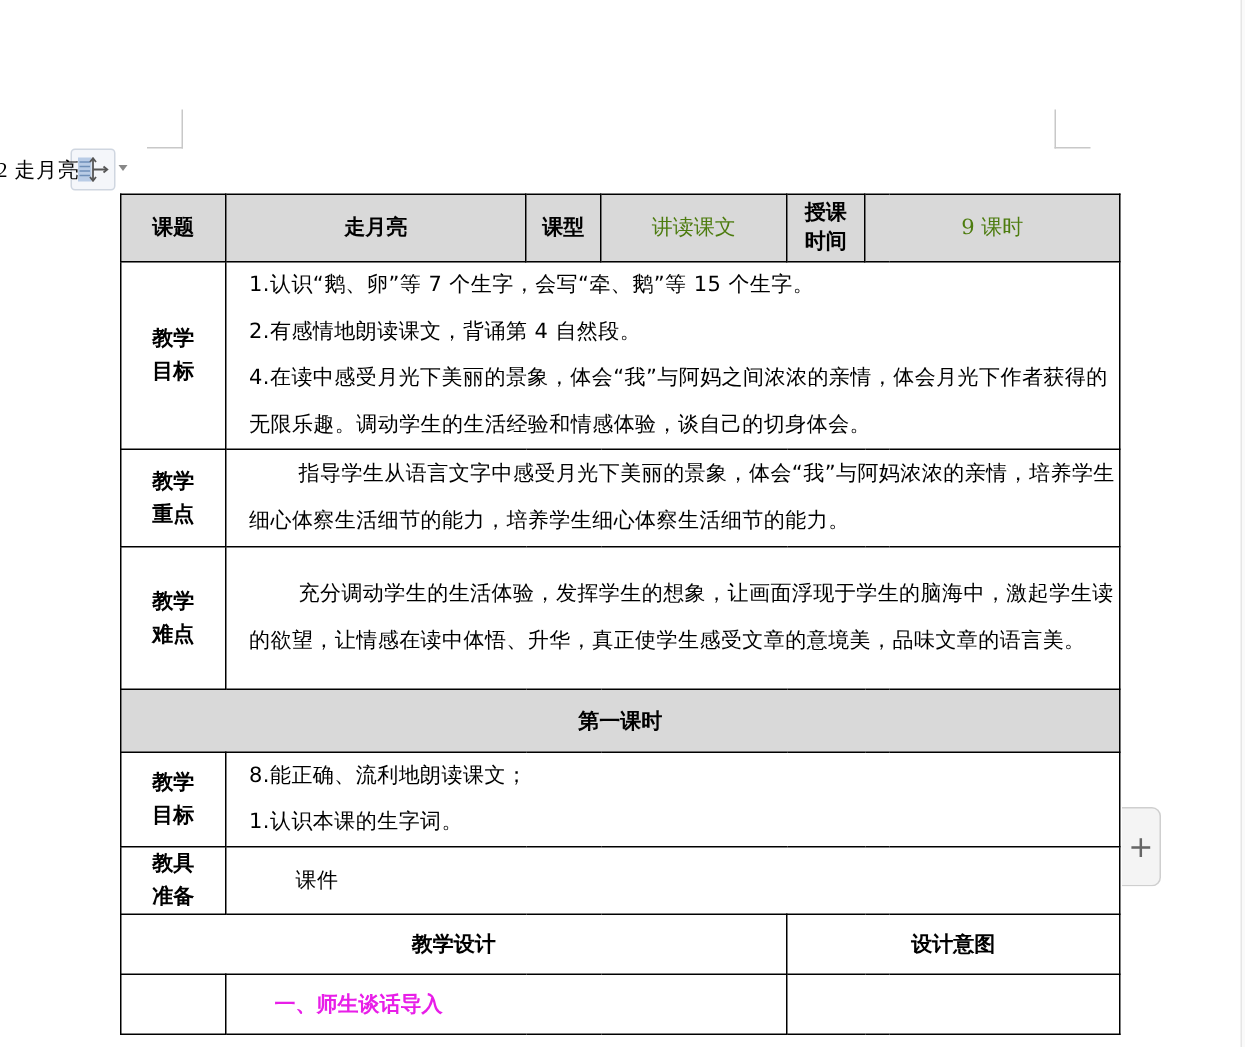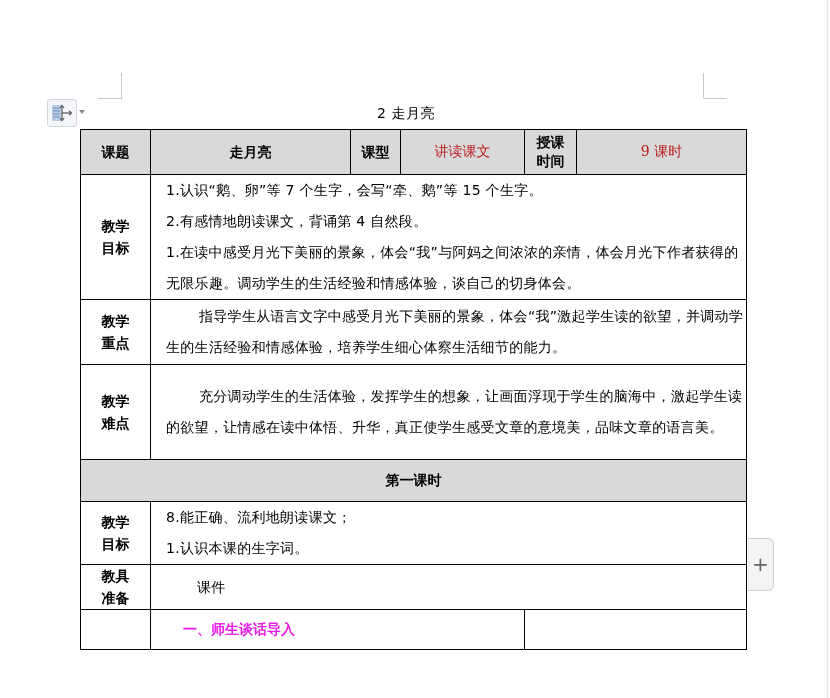--- a/index.html
+++ b/index.html
@@ -10,28 +10,28 @@
   .page-edge2 { position: absolute; top: 0; left: 828px; width: 2px; height: 698px; background: #fafafa; }
 
   .corner-mark { position: absolute; width: 24px; height: 26px; }
   .corner-mark.tl { left: 98px; top: 73px; border-right: 1px solid #c8c8c8; border-bottom: 1px solid #c8c8c8; }
   .corner-mark.tr { left: 703px; top: 73px; border-left: 1px solid #c8c8c8; border-bottom: 1px solid #c8c8c8; }
 
   .layout-handle { position: absolute; left: 47px; top: 99px; width: 30px; height: 28px; border: 1px solid #cfd6e0; border-radius: 3px; background: #f4f6fa; }
   .layout-handle .glyph { position: absolute; left: 3px; top: 3px; width: 22px; height: 20px; }
   .layout-handle .caret { position: absolute; left: 31px; top: 10px; width: 0; height: 0; border-left: 3px solid transparent; border-right: 3px solid transparent; border-top: 4px solid #888; }
 
-  .doc-title { position: absolute; left: 0; width: 816px; top: 105px; text-align: center; font-size: 14px; letter-spacing: 0.5px; }
+  .doc-title { position: absolute; left: 0; width: 816px; top: 105px; font-size: 14px; letter-spacing: 0.5px; font-family: Liberation Serif, serif; }
   .doc-title span { position: relative; left: -2px; }
 
   table.plan { position: absolute; left: 80px; top: 129px; width: 666px; border-collapse: collapse; table-layout: fixed; }
   table.plan td { border: 1.5px solid #000; font-size: 14px; vertical-align: middle; }
   .hdr { background: #d9d9d9; }
   .lbl { text-align: center; font-weight: bold; font-size: 15px; line-height: 22px; }
-  .big-gray { color: #b91c1c; font-size: 17px; text-align: center; font-family: "DejaVu Serif", "Liberation Serif", serif; }
+  .big-gray { color: #4d7c0f; font-size: 17px; text-align: center; font-family: "DejaVu Serif", "Liberation Serif", serif; }
   .para { line-height: 31px; padding-left: 15px; padding-right: 1px; letter-spacing: 0.3px; }
   .indent { text-indent: 33px; }
   .section-head { text-align: center; font-weight: bold; font-size: 15px; }
   .magenta { color: #e81ee8; font-weight: bold; font-size: 15px; padding-left: 32px; }
 
   .add-row-btn { position: absolute; left: 748px; top: 538px; width: 26px; height: 53px; background: #f4f4f4; border: 1px solid #cfcfcf; border-left: none; border-radius: 0 6px 6px 0; color: #666; font-size: 20px; text-align: center; line-height: 50px; }
 </style>
 </head>
 <body>
 
@@ -86,30 +86,30 @@
   </tr>
 
   <tr style="height:124px">
     <td class="lbl">
       <div>教学</div>
       <div>目标</div>
     </td>
     <td colspan="6" class="para">
       <div>1.认识“鹅、卵”等 7 个生字，会写“牵、鹅”等 15 个生字。</div>
       <div>2.有感情地朗读课文，背诵第 4 自然段。</div>
-      <div>1.在读中感受月光下美丽的景象，体会“我”与阿妈之间浓浓的亲情，体会月光下作者获得的无限乐趣。调动学生的生活经验和情感体验，谈自己的切身体会。</div>
+      <div>4.在读中感受月光下美丽的景象，体会“我”与阿妈之间浓浓的亲情，体会月光下作者获得的无限乐趣。调动学生的生活经验和情感体验，谈自己的切身体会。</div>
     </td>
   </tr>
 
   <tr style="height:65px">
     <td class="lbl">
       <div>教学</div>
       <div>重点</div>
     </td>
-    <td colspan="6" class="para indent">指导学生从语言文字中感受月光下美丽的景象，体会“我”激起学生读的欲望，并调动学生的生活经验和情感体验，培养学生细心体察生活细节的能力。</td>
+    <td colspan="6" class="para indent">指导学生从语言文字中感受月光下美丽的景象，体会“我”与阿妈浓浓的亲情，培养学生细心体察生活细节的能力，培养学生细心体察生活细节的能力。</td>
   </tr>
 
   <tr style="height:95px">
     <td class="lbl">
       <div>教学</div>
       <div>难点</div>
     </td>
     <td colspan="6" class="para indent">充分调动学生的生活体验，发挥学生的想象，让画面浮现于学生的脑海中，激起学生读的欲望，让情感在读中体悟、升华，真正使学生感受文章的意境美，品味文章的语言美。</td>
   </tr>
 
@@ -129,20 +129,24 @@
   </tr>
 
   <tr style="height:43px">
     <td class="lbl">
       <div>教具</div>
       <div>准备</div>
     </td>
     <td colspan="6" class="para" style="padding-left:46px">课件</td>
   </tr>
 
+  <tr style="height:40px">
+    <td colspan="4" class="section-head">教学设计</td>
+    <td colspan="3" class="section-head">设计意图</td>
+  </tr>
 
   <tr style="height:40px">
     <td></td>
     <td colspan="3" class="magenta">一、师生谈话导入</td>
     <td colspan="3"></td>
   </tr>
 </tbody>
   </table>
 
 <div class="add-row-btn">

